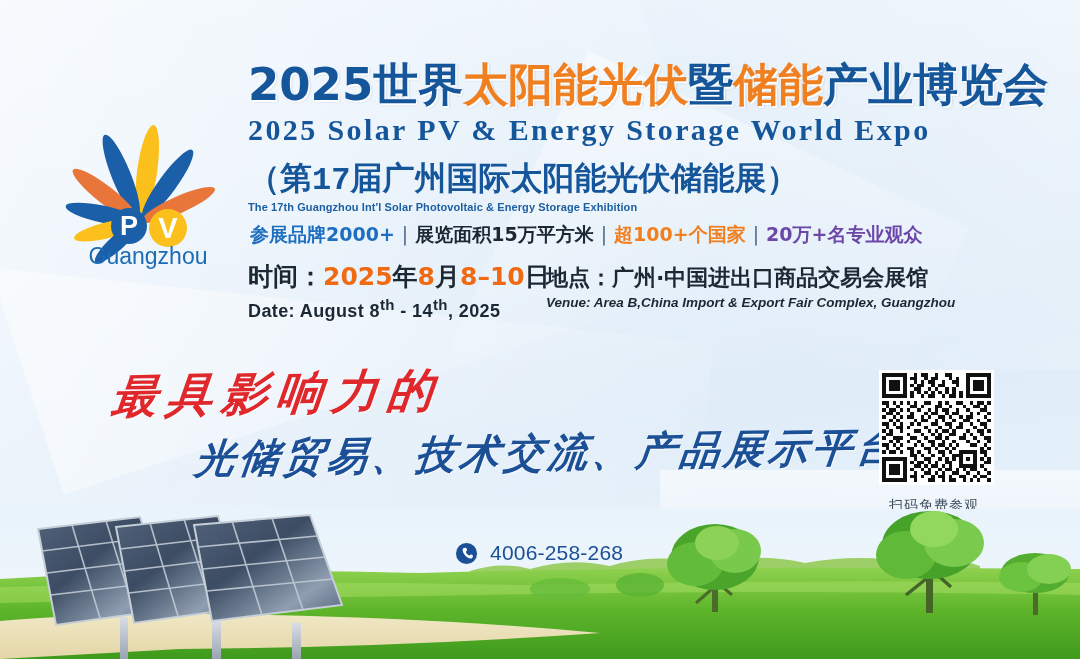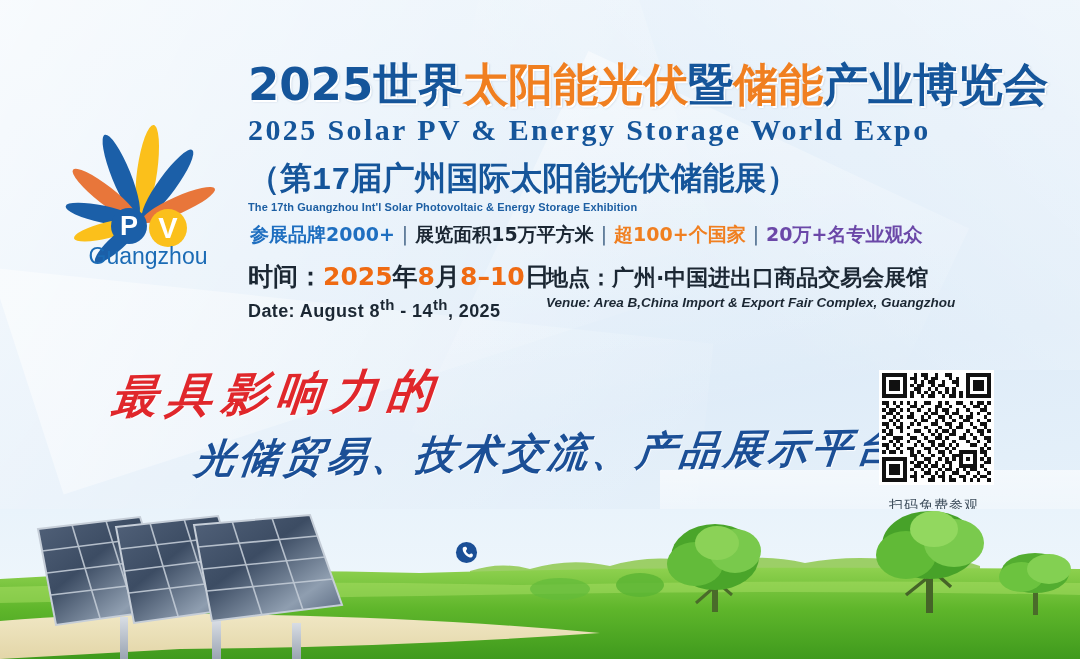--- a/index.html
+++ b/index.html
@@ -615,16 +615,17 @@
       </g>
     </g>
   </svg>
 
   <div class="contact">
     <div class="contact-row">
       <svg class="c-ico" viewBox="0 0 24 24">
         <circle cx="12" cy="12" r="11" fill="#1b4f96"></circle>
         <path d="M9.6,6.2 c1.6,-0.6 2.6,0.2 2.9,1.3 c0.3,1.1 -0.5,1.7 -0.9,2.3 c-0.4,0.6 0.3,1.9 1.1,2.8 c0.8,0.9 2,1.7 2.6,1.3 c0.6,-0.4 1.2,-1.2 2.2,-0.8 c1,0.4 1.6,1.5 0.9,2.9 c-0.6,1.2 -2.1,1.6 -3.7,1 c-2,-0.8 -4.2,-2.7 -5.4,-4.7 c-1.2,-2 -1.6,-4.1 -1.1,-5.3 c0.2,-0.5 0.6,-0.7 1.4,-0.8 z" fill="#ffffff"></path>
       </svg>
+      <span class="c-text">4006-258-268</span>
     </div>
   </div>
 
 </div>
 
 </body></html>

